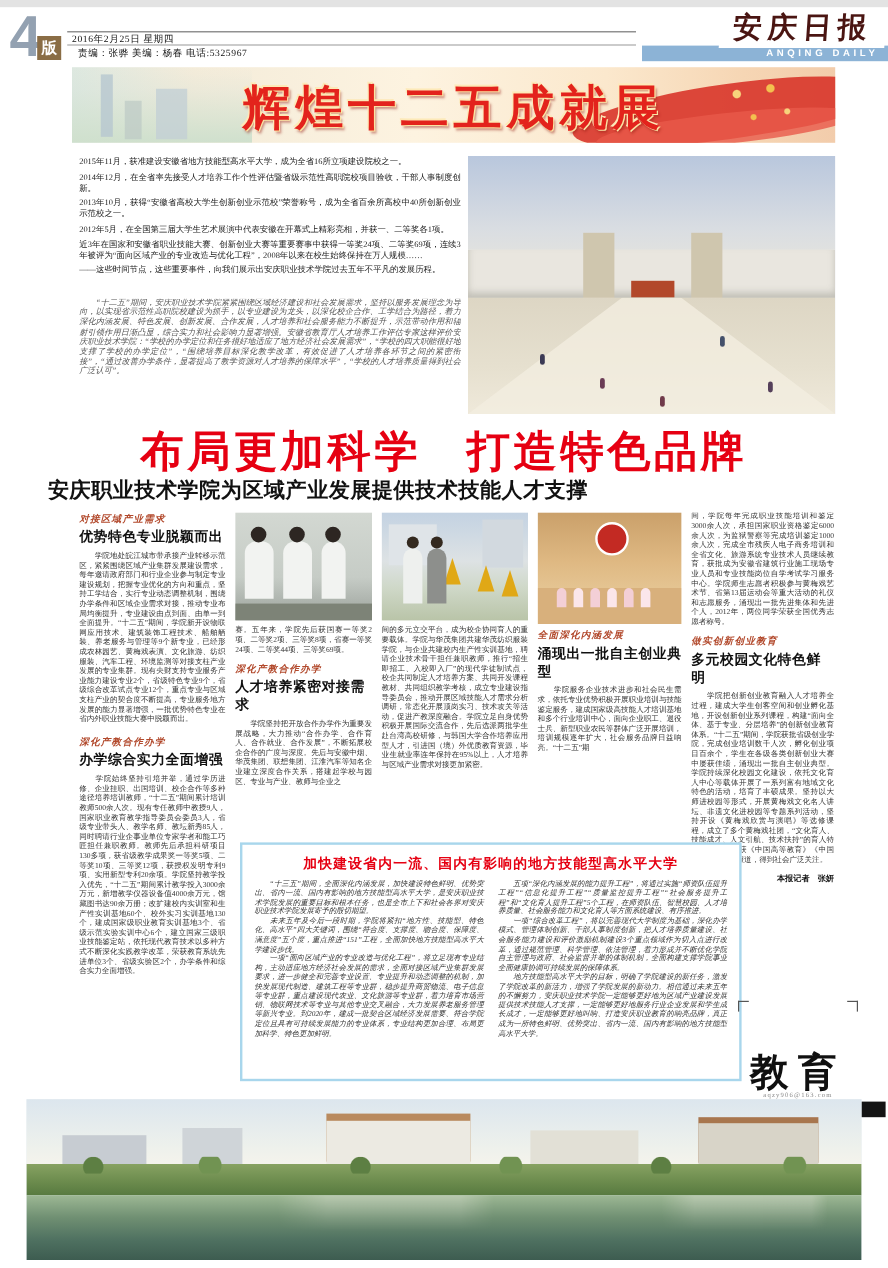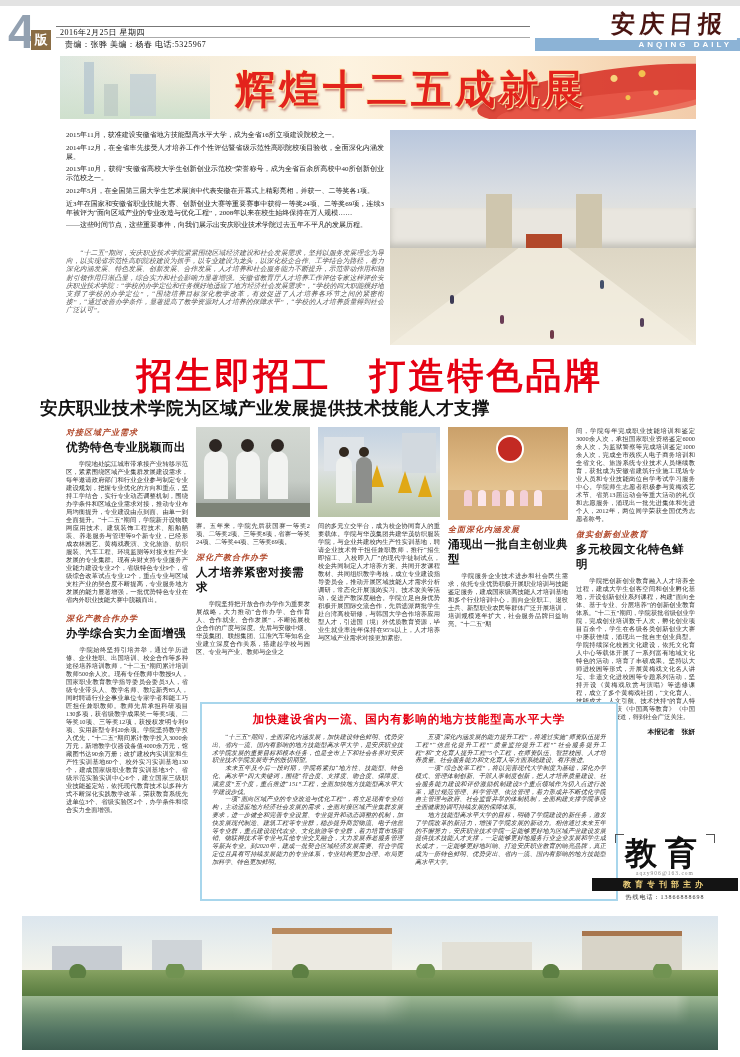--- a/index.html
+++ b/index.html
@@ -35,21 +35,21 @@
           border-radius:50% 60% 40% 60%;transform:rotate(-9deg);opacity:.9;}
   .banner .ribbon2{position:absolute;right:-20px;top:38px;width:220px;height:26px;background:#e8594a;
           border-radius:60% 40% 60% 40%;transform:rotate(-5deg);opacity:.8;}
   .banner .spark{position:absolute;right:26px;top:8px;width:70px;height:48px;
           background:radial-gradient(circle at 20% 30%,#f7d37c 3px,transparent 4px),
                      radial-gradient(circle at 60% 20%,#f3c14f 3px,transparent 4px),
                      radial-gradient(circle at 80% 60%,#f7d37c 2px,transparent 3px),
                      radial-gradient(circle at 40% 70%,#f3c14f 2px,transparent 3px);}
   .banner-title{position:absolute;left:0;top:6px;width:636px;text-align:center;
           font-family:"Liberation Sans",sans-serif;font-size:40px;font-weight:900;color:#e3231c;
-          letter-spacing:4px;text-shadow:1px 1px 0 #fbe3a3,-1px -1px 0 #fde9b8,2px 3px 2px rgba(150,30,20,.45);padding-left:33px;}
+          letter-spacing:4px;text-shadow:1px 1px 0 #fbe3a3,-1px -1px 0 #fde9b8,2px 3px 2px rgba(150,30,20,.45);}
 
   
   .intro{position:absolute;left:66px;top:131px;width:318px;}
   .intro p{margin:0 0 4px 0;font-size:7px;line-height:8.8px;text-align:justify;color:#1a1a1a;}
   .lead-para{position:absolute;left:66px;top:249px;width:318px;height:98px;overflow:hidden;
              font-size:6.8px;line-height:8.2px;text-align:justify;color:#555;font-style:italic;
              white-space:pre-line;}
 
   
   .photo-top{position:absolute;left:390px;top:130px;width:306px;height:215px;overflow:hidden;background:#dfe3e8;}
@@ -130,21 +130,21 @@
   .feature-body{column-count:2;column-gap:12px;font-size:6.2px;line-height:7.8px;text-align:justify;
       color:#333;font-style:italic;white-space:pre-line;height:158px;overflow:hidden;}
 
   
   .edu-logo{position:absolute;left:592px;top:834px;width:146px;text-align:center;}
   .edu-frame{position:relative;display:inline-block;padding:2px 10px;}
   .edu-frame::before{content:"";position:absolute;left:0;top:0;width:8px;height:8px;
       border-left:1px solid #555;border-top:1px solid #555;}
   .edu-frame::after{content:"";position:absolute;right:0;top:0;width:8px;height:8px;
       border-right:1px solid #555;border-top:1px solid #555;}
-  .edu-title{font-size:32px;font-weight:bold;color:#101010;letter-spacing:8px;line-height:34px;}
+  .edu-title{font-size:32px;font-weight:bold;color:#101010;letter-spacing:8px;line-height:34px;margin-top:40px;}
   .edu-mail{font-size:5.5px;color:#8a8a8a;letter-spacing:1px;margin-top:-2px;}
   .edu-bar{margin-top:2px;background:#141414;color:#f0d27c;font-size:8px;font-weight:bold;
       letter-spacing:4px;line-height:13px;height:13px;}
   .edu-phone{font-size:6px;color:#333;margin-top:2px;letter-spacing:1px;}
 
   
   .photo-bottom{position:absolute;left:22px;top:916px;width:696px;height:134px;overflow:hidden;background:#e8eef2;}
   .pb-sky{position:absolute;left:0;top:0;width:100%;height:58px;
       background:linear-gradient(180deg,#dce6ee 0%,#eef1ec 70%,#f6f4ec 100%);}
   .pb-bld{position:absolute;background:#d9dcd9;}
@@ -191,21 +191,21 @@
     <div class="tower2"></div>
     <div class="tower3"></div>
     <div class="ribbon"></div>
     <div class="ribbon2"></div>
     <div class="spark"></div>
     <div class="banner-title">辉煌十二五成就展</div>
   </div>
 
   <div class="intro">
     <p>2015年11月，获准建设安徽省地方技能型高水平大学，成为全省16所立项建设院校之一。</p>
-    <p>2014年12月，在全省率先接受人才培养工作个性评估暨省级示范性高职院校项目验收，全面深化内涵发展。</p>
+    <p>2014年12月，在全省率先接受人才培养工作个性评估暨省级示范性高职院校项目验收，干部人事制度创新。</p>
     <p>2013年10月，获得“安徽省高校大学生创新创业示范校”荣誉称号，成为全省百余所高校中40所创新创业示范校之一。</p>
     <p>2012年5月，在全国第三届大学生艺术展演中代表安徽在开幕式上精彩亮相，并获一、二等奖各1项。</p>
     <p>近3年在国家和安徽省职业技能大赛、创新创业大赛等重要赛事中获得一等奖24项、二等奖69项，连续3年被评为“面向区域产业的专业改造与优化工程”，2008年以来在校生始终保持在万人规模……</p>
     <p>——这些时间节点，这些重要事件，向我们展示出安庆职业技术学院过去五年不平凡的发展历程。</p>
   </div>
   <div class="lead-para">　　“十二五”期间，安庆职业技术学院紧紧围绕区域经济建设和社会发展需求，坚持以服务发展理念为导向，以实现省示范性高职院校建设为抓手，以专业建设为龙头，以深化校企合作、工学结合为路径，着力深化内涵发展、特色发展、创新发展、合作发展，人才培养和社会服务能力不断提升，示范带动作用和辐射引领作用日渐凸显，综合实力和社会影响力显著增强。安徽省教育厅人才培养工作评估专家这样评价安庆职业技术学院：“学校的办学定位和任务很好地适应了地方经济社会发展需求”，“学校的四大职能很好地支撑了学校的办学定位”，“围绕培养目标深化教学改革，有效促进了人才培养各环节之间的紧密衔接”，“通过改善办学条件，显著提高了教学资源对人才培养的保障水平”，“学校的人才培养质量得到社会广泛认可”。</div>
 
   <div class="photo-top">
     <div class="sky"></div>
     <div class="bldg-row"></div>
@@ -215,21 +215,21 @@
     <div class="road"></div>
     <div class="wedge"></div>
     <div class="p1"></div>
     <div class="p2"></div>
     <div class="p3"></div>
     <div class="p4"></div>
     <div class="p5"></div>
   </div>
 
   <div class="headline">
-    <span>招生即招工</span><span class="gap"></span><span>打造特色品牌</span>
+    <span>布局更加科学</span><span class="gap"></span><span>打造特色品牌</span>
   </div>
   <div class="subhead">安庆职业技术学院为区域产业发展提供技术技能人才支撑</div>
 
   <div class="col col1">
     <p class="kicker">对接区域产业需求</p>
     <p class="sec-title">优势特色专业脱颖而出</p>
     <div class="body-text">　　学院地处皖江城市带承接产业转移示范区，紧紧围绕区域产业集群发展建设需求，每年邀请政府部门和行业企业参与制定专业建设规划，把握专业优化的方向和重点，坚持工学结合，实行专业动态调整机制，围绕办学条件和区域企业需求对接，推动专业布局均衡提升，专业建设由点到面、由单一到全面提升。“十二五”期间，学院新开设物联网应用技术、建筑装饰工程技术、船舶舾装、养老服务与管理等9个新专业，已经形成农林园艺、黄梅戏表演、文化旅游、纺织服装、汽车工程、环境监测等对接支柱产业发展的专业集群。现有央财支持专业服务产业能力建设专业2个，省级特色专业9个，省级综合改革试点专业12个，重点专业与区域支柱产业的契合度不断提高，专业服务地方发展的能力显著增强，一批优势特色专业在省内外职业技能大赛中脱颖而出。</div>
     <p class="kicker mt">深化产教合作办学</p>
     <p class="sec-title">办学综合实力全面增强</p>
     <div class="body-text">　　学院始终坚持引培并举，通过学历进修、企业挂职、出国培训、校企合作等多种途径培养培训教师，“十二五”期间累计培训教师500余人次。现有专任教师中教授9人，国家职业教育教学指导委员会委员3人，省级专业带头人、教学名师、教坛新秀85人，同时聘请行业企事业单位专家学者和能工巧匠担任兼职教师。教师先后承担科研项目130多项，获省级教学成果奖一等奖5项、二等奖10项、三等奖12项，获授权发明专利9项、实用新型专利20余项。学院坚持教学投入优先，“十二五”期间累计教学投入3000余万元，新增教学仪器设备值4000余万元，馆藏图书达90余万册；改扩建校内实训室和生产性实训基地60个、校外实习实训基地130个，建成国家级职业教育实训基地3个、省级示范实验实训中心6个，建立国家三级职业技能鉴定站，依托现代教育技术以多种方式不断深化实践教学改革，荣获教育系统先进单位3个、省级实验区2个，办学条件和综合实力全面增强。</div>

